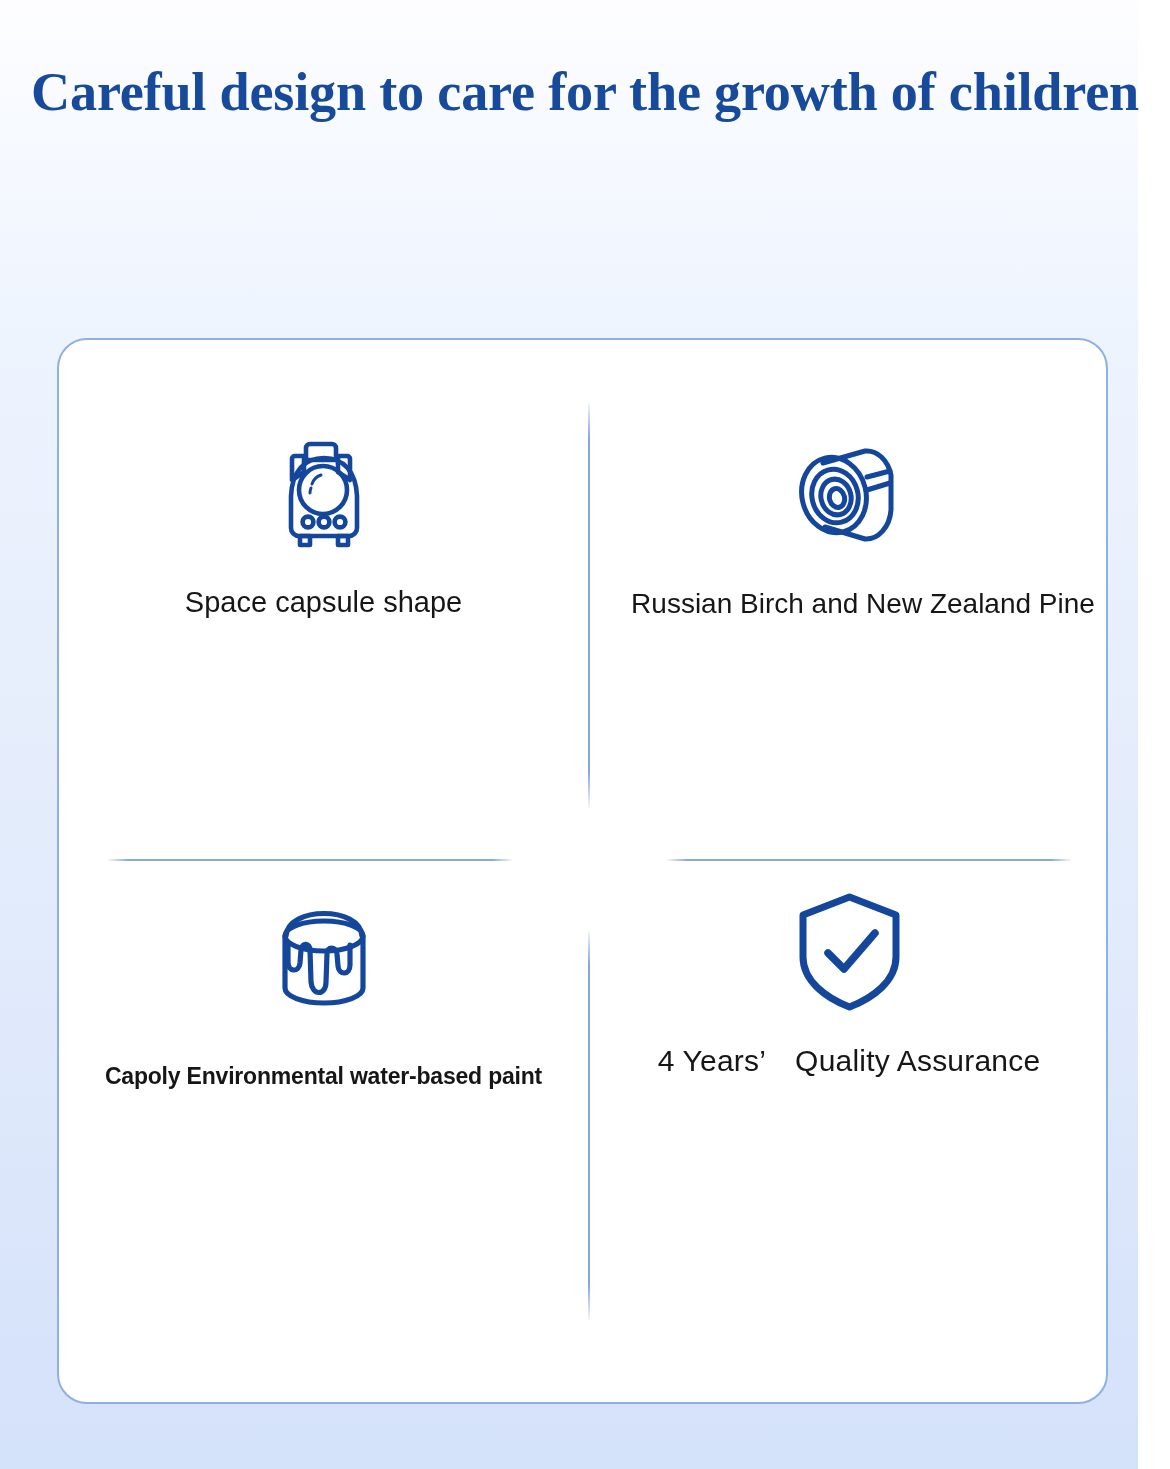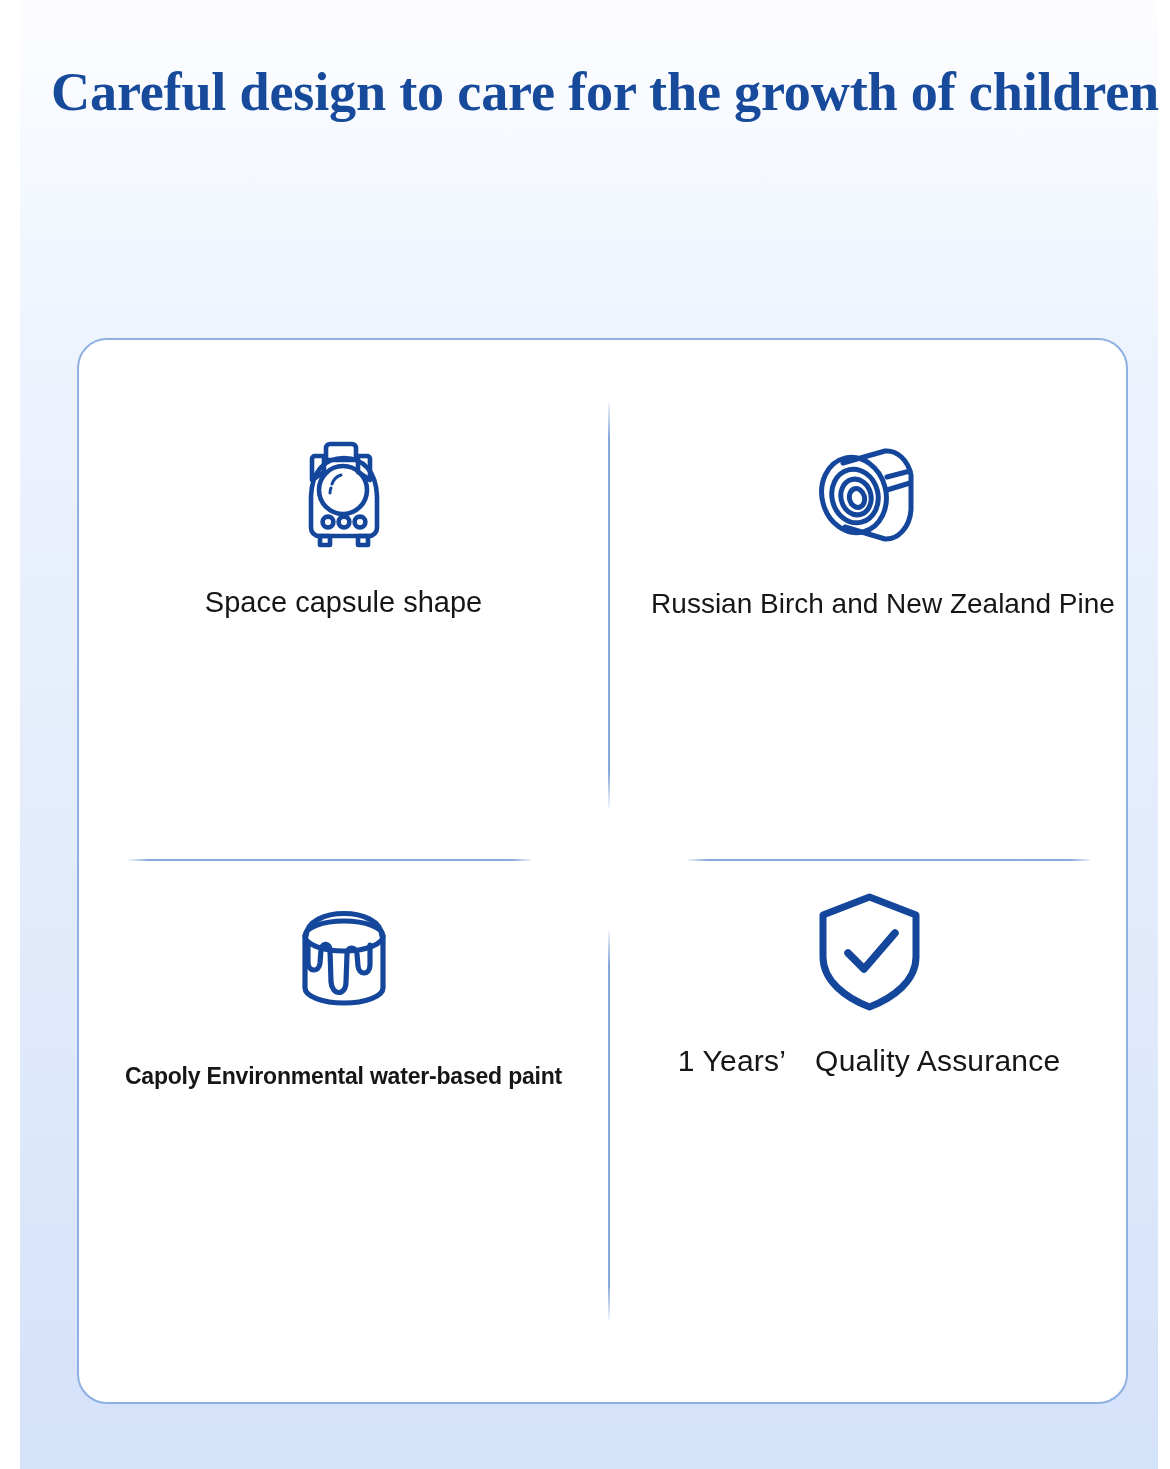--- a/index.html
+++ b/index.html
@@ -20,21 +20,20 @@
     height: 1469px;
     background:
       linear-gradient(180deg,
         #fdfdff 0px,
         #f7faff 120px,
         #eef4fe 330px,
         #e6eefc 700px,
         #dfe9fb 1050px,
         #d8e4fa 1300px,
         #d4e2fa 1469px);
-    margin-left: 20px;
   }
 
   
   .page-title {
     position: absolute;
     left: 0;
     top: 18px;
     width: 1170px;
     text-align: center;
     font-family: "Liberation Serif", "DejaVu Serif", serif;
@@ -217,17 +216,17 @@
     <div class="cell cell-br">
       <span class="cell-icon">
         <svg width="125" height="130" viewBox="0 0 125 130" fill="none" stroke="#14479c" stroke-width="7" stroke-linecap="round" stroke-linejoin="round">
           <path d="M62.5 12 L 109 30 L 109 72
                    C 109 96 86 113 62.5 122
                    C 39 113 16 96 16 72
                    L 16 30 Z"></path>
           <path d="M41 68 L 57 84 L 88 48" stroke-width="7.5"></path>
         </svg>
       </span>
-      <div class="cell-label">1 Years’　Quality Assurance</div>
+      <div class="cell-label">4 Years’　Quality Assurance</div>
     </div>
 
   </div>
 </div>
 
 </body></html>

